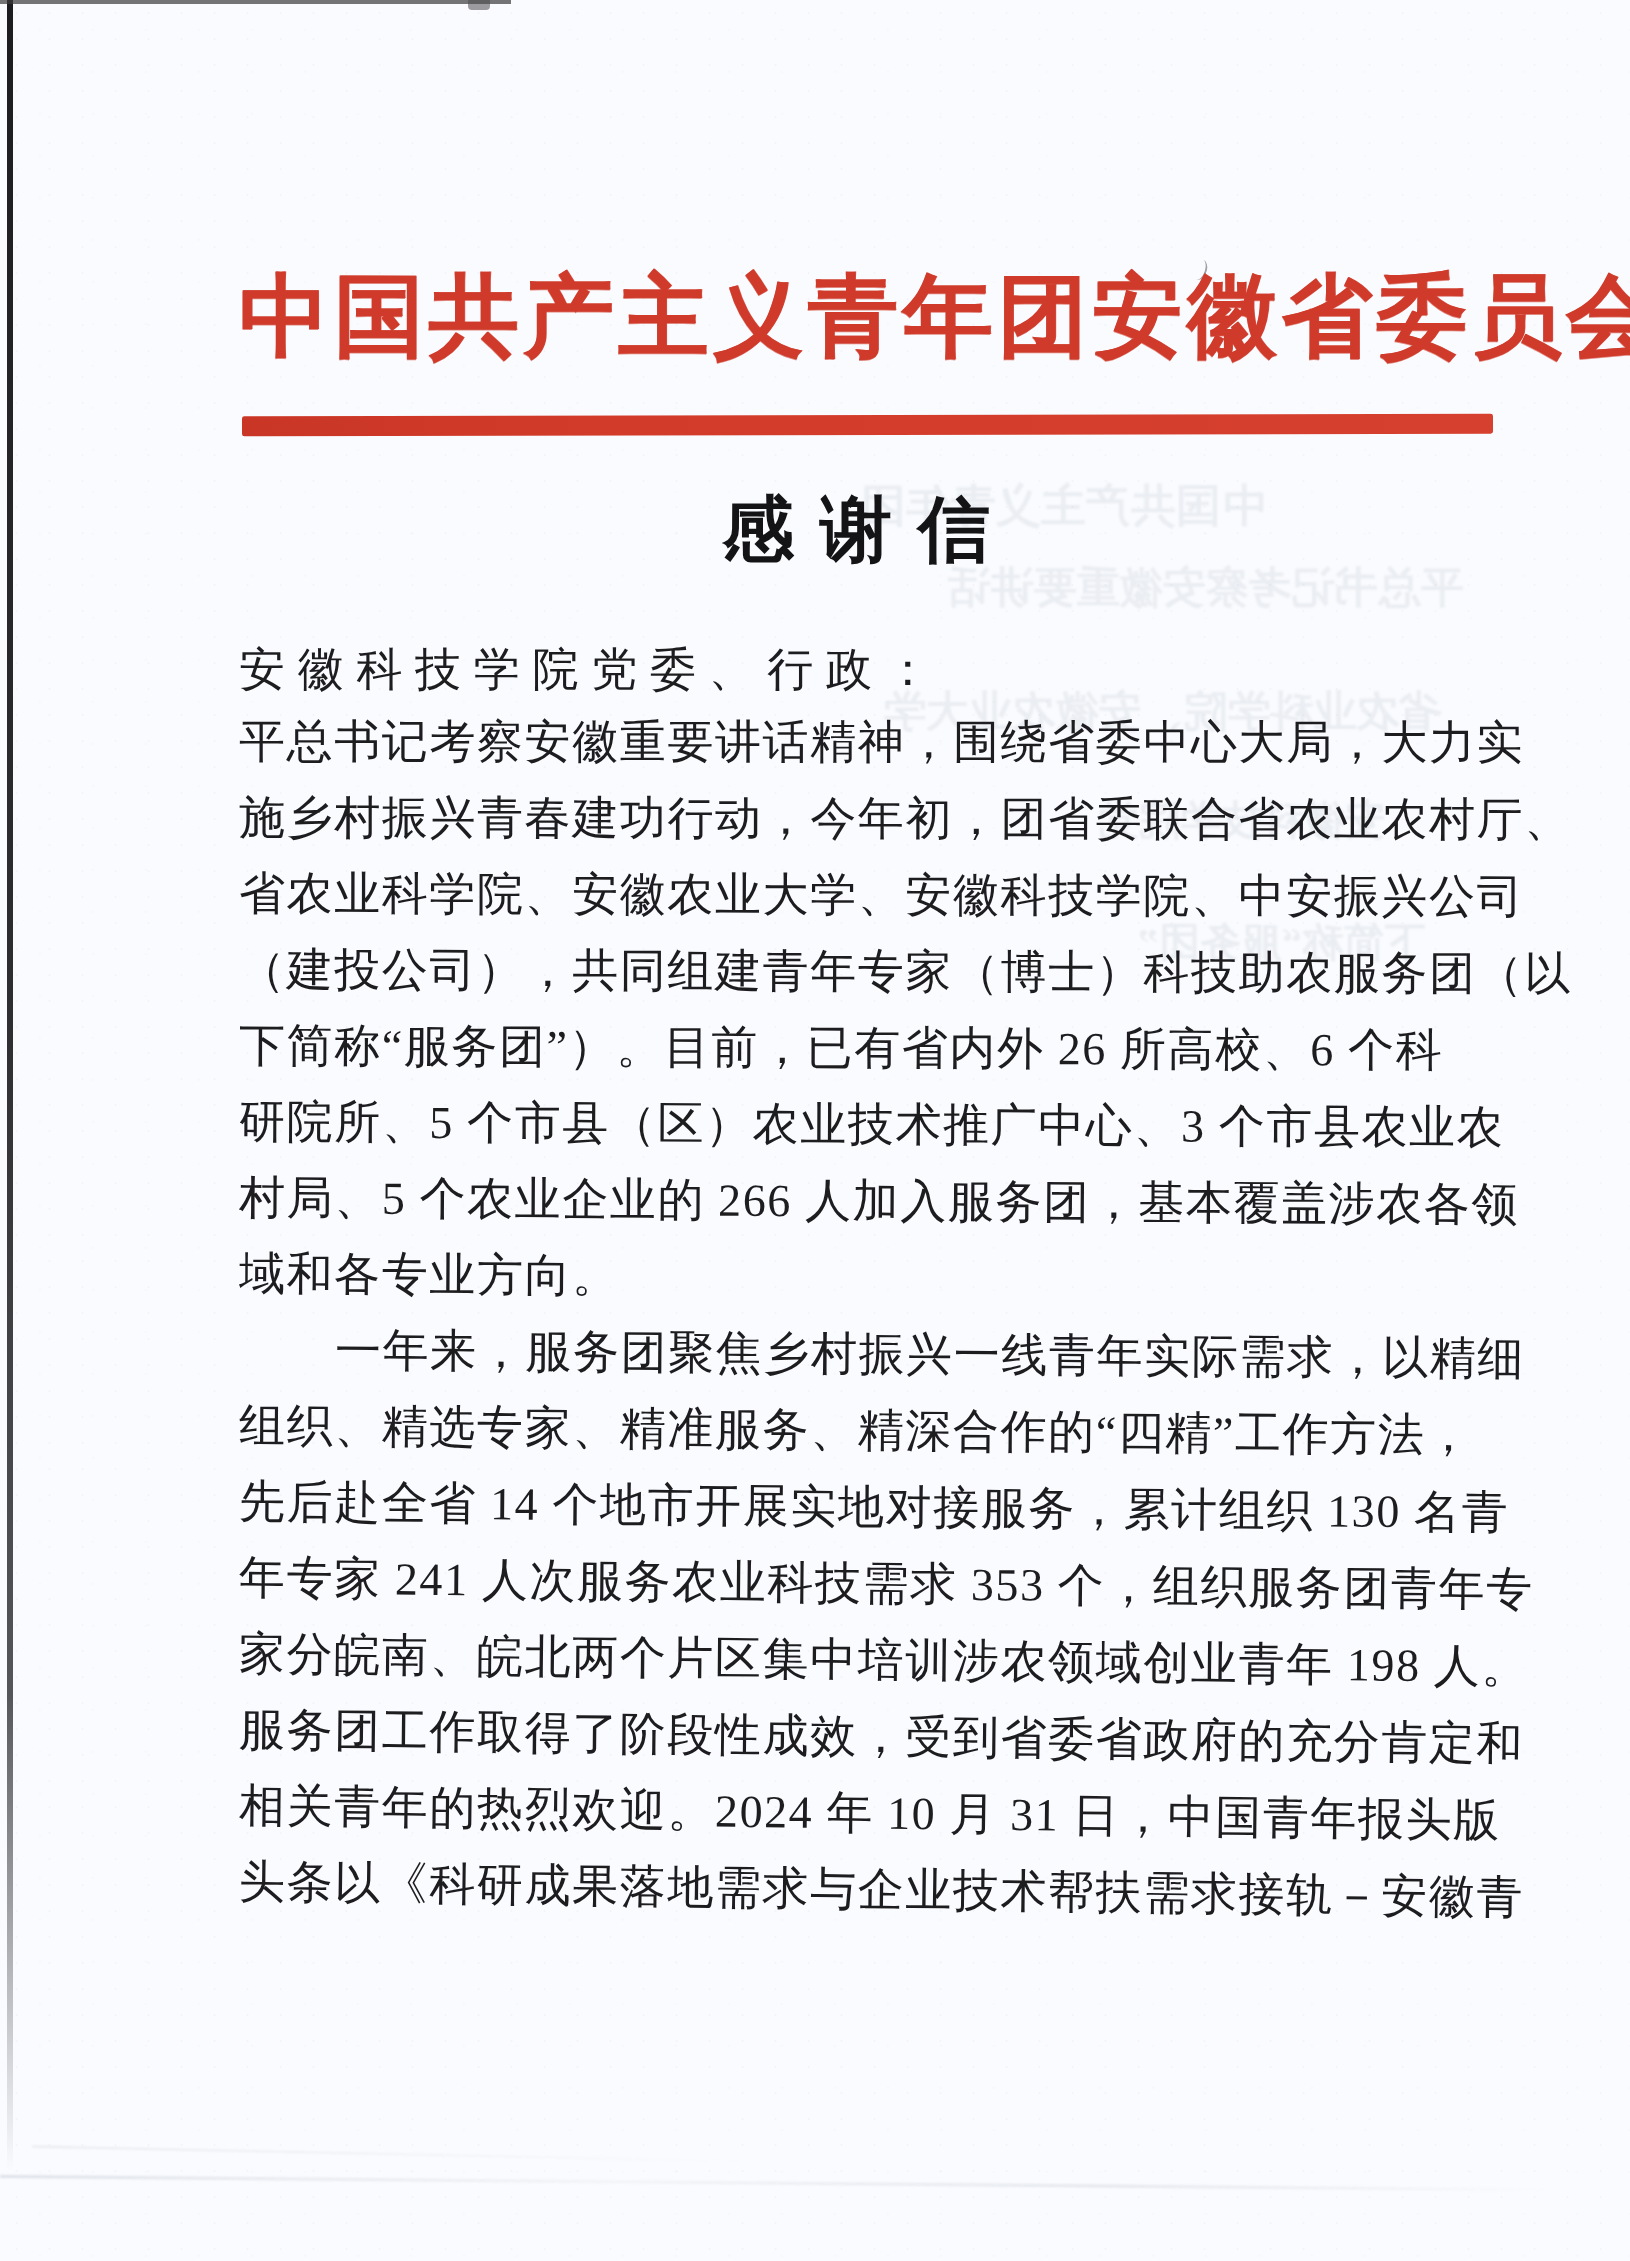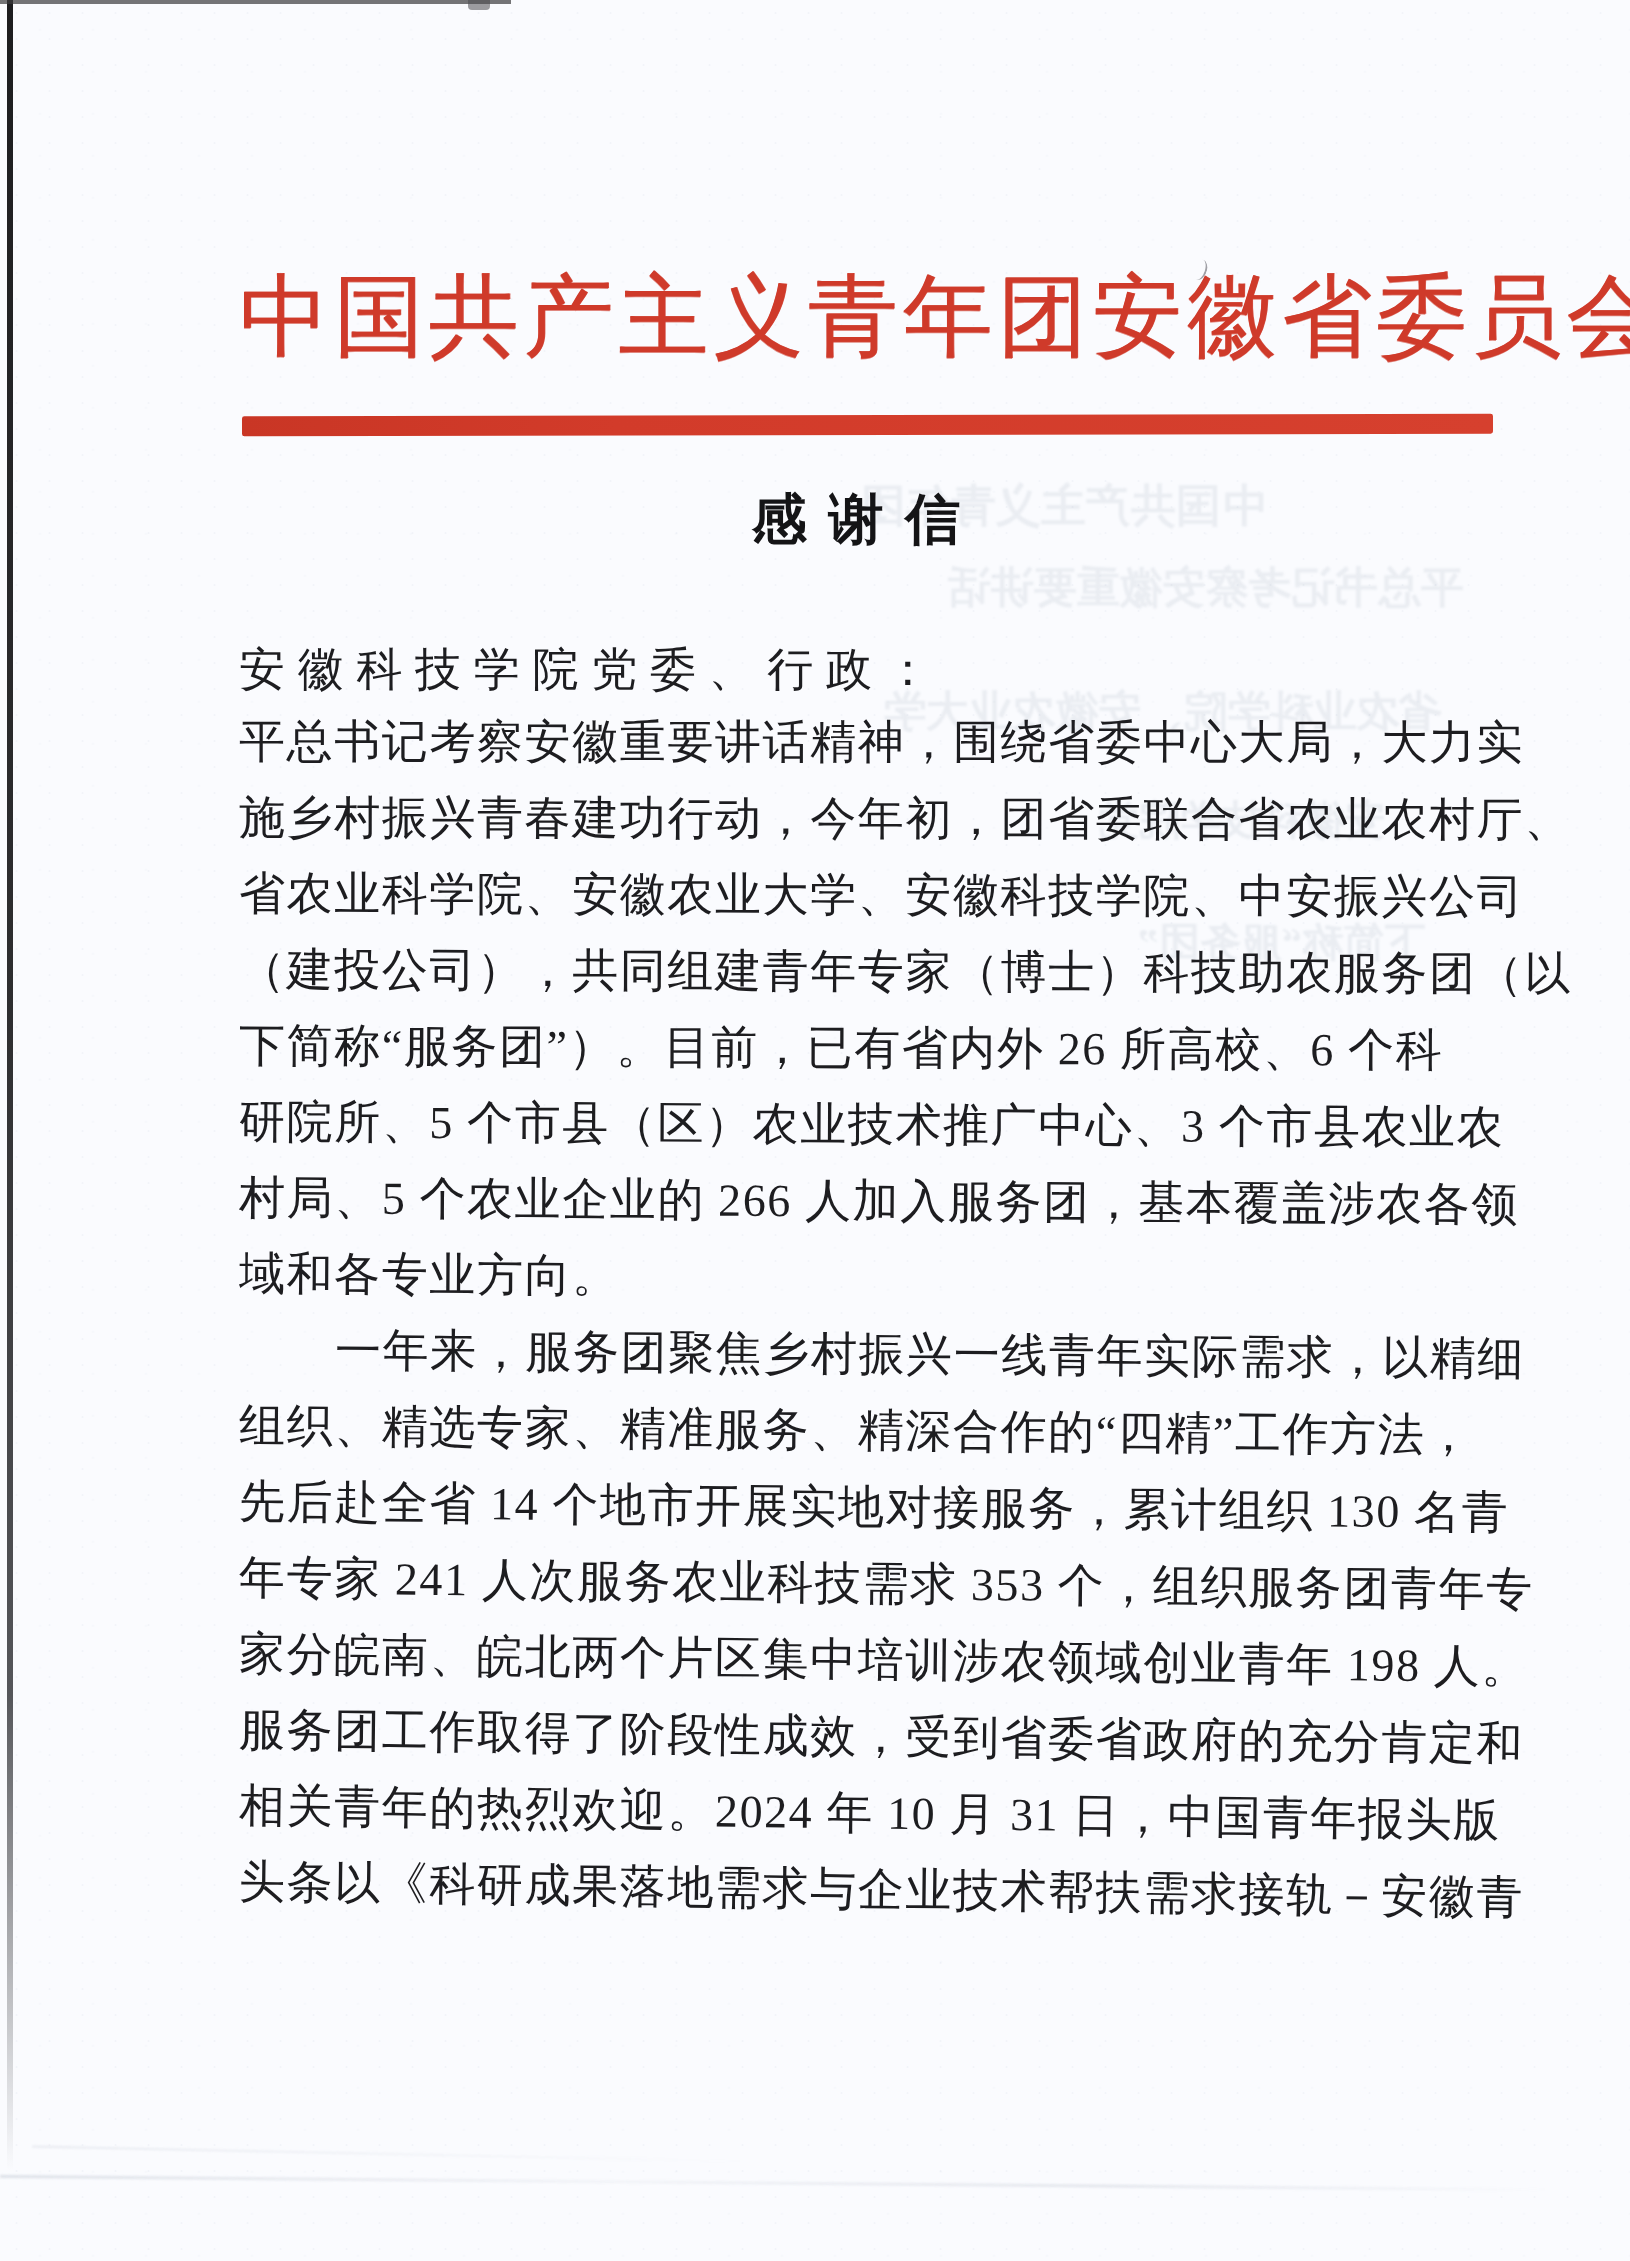--- a/index.html
+++ b/index.html
@@ -50,36 +50,36 @@
     transform:scaleX(-1);
     color:rgba(75,88,120,.085);
     filter:blur(1.3px);
     font-weight:bold;
   }
   
   .letter{position:absolute;left:239px;top:0;width:1230px;}
   .letterhead{
     position:absolute;top:263px;left:-4.8px;width:1242px;
     text-align:center;
-    font-size:90px;line-height:1.2;font-weight:normal;
+    font-size:90px;line-height:1.2;font-weight:bold;
     letter-spacing:4.8px;padding-left:4.8px;
     color:#cf3a2a;
     text-shadow:0.8px 0 0 rgba(207,58,42,.85), 0 0.8px 0 rgba(207,58,42,.6);
     white-space:nowrap;
   }
   .red-rule{
     position:absolute;top:415px;left:3.2px;width:1251px;height:20px;
     background:linear-gradient(90deg,#c93625,#d23b2a 30%,#d6402e);
     border-radius:2.4px;
     transform:rotate(-0.12deg);
   }
   .doc-title{
     position:absolute;top:487px;left:0;width:100%;
     text-align:center;
-    font-size:55px;font-weight:bold;line-height:1.2;
+    font-size:72px;font-weight:bold;line-height:1.2;
     letter-spacing:4px;padding-left:4px;
     color:#141416;
     white-space:nowrap;
   }
   .salutation{
     position:absolute;top:626px;left:0;
     font-size:46px;line-height:1.2;
     letter-spacing:12.7px;
     color:#1d1d20;
     white-space:nowrap;

